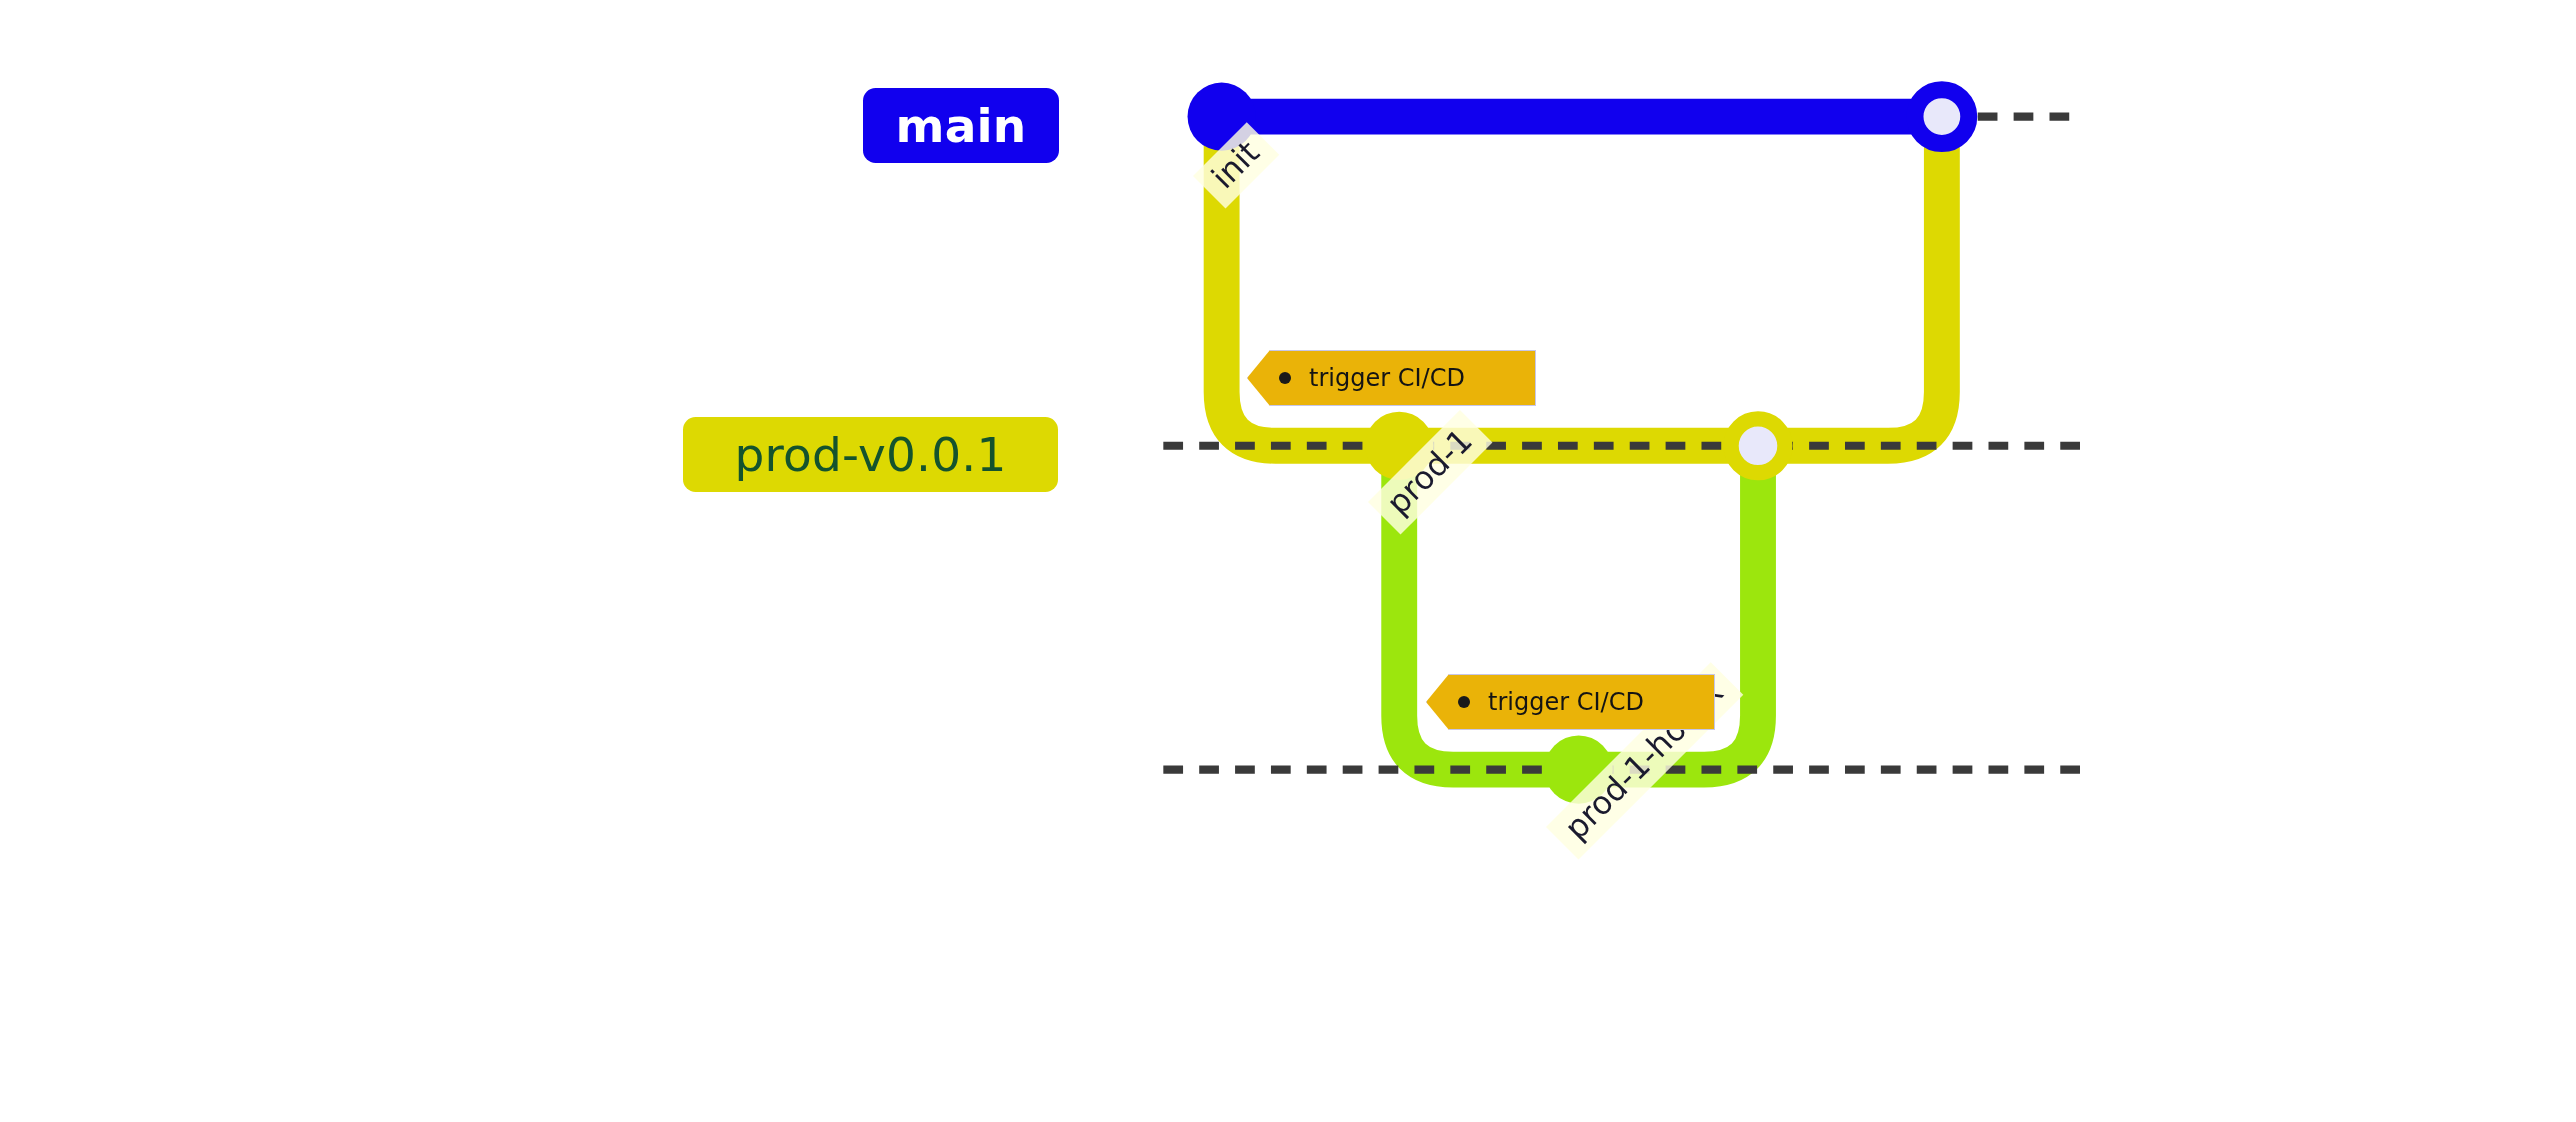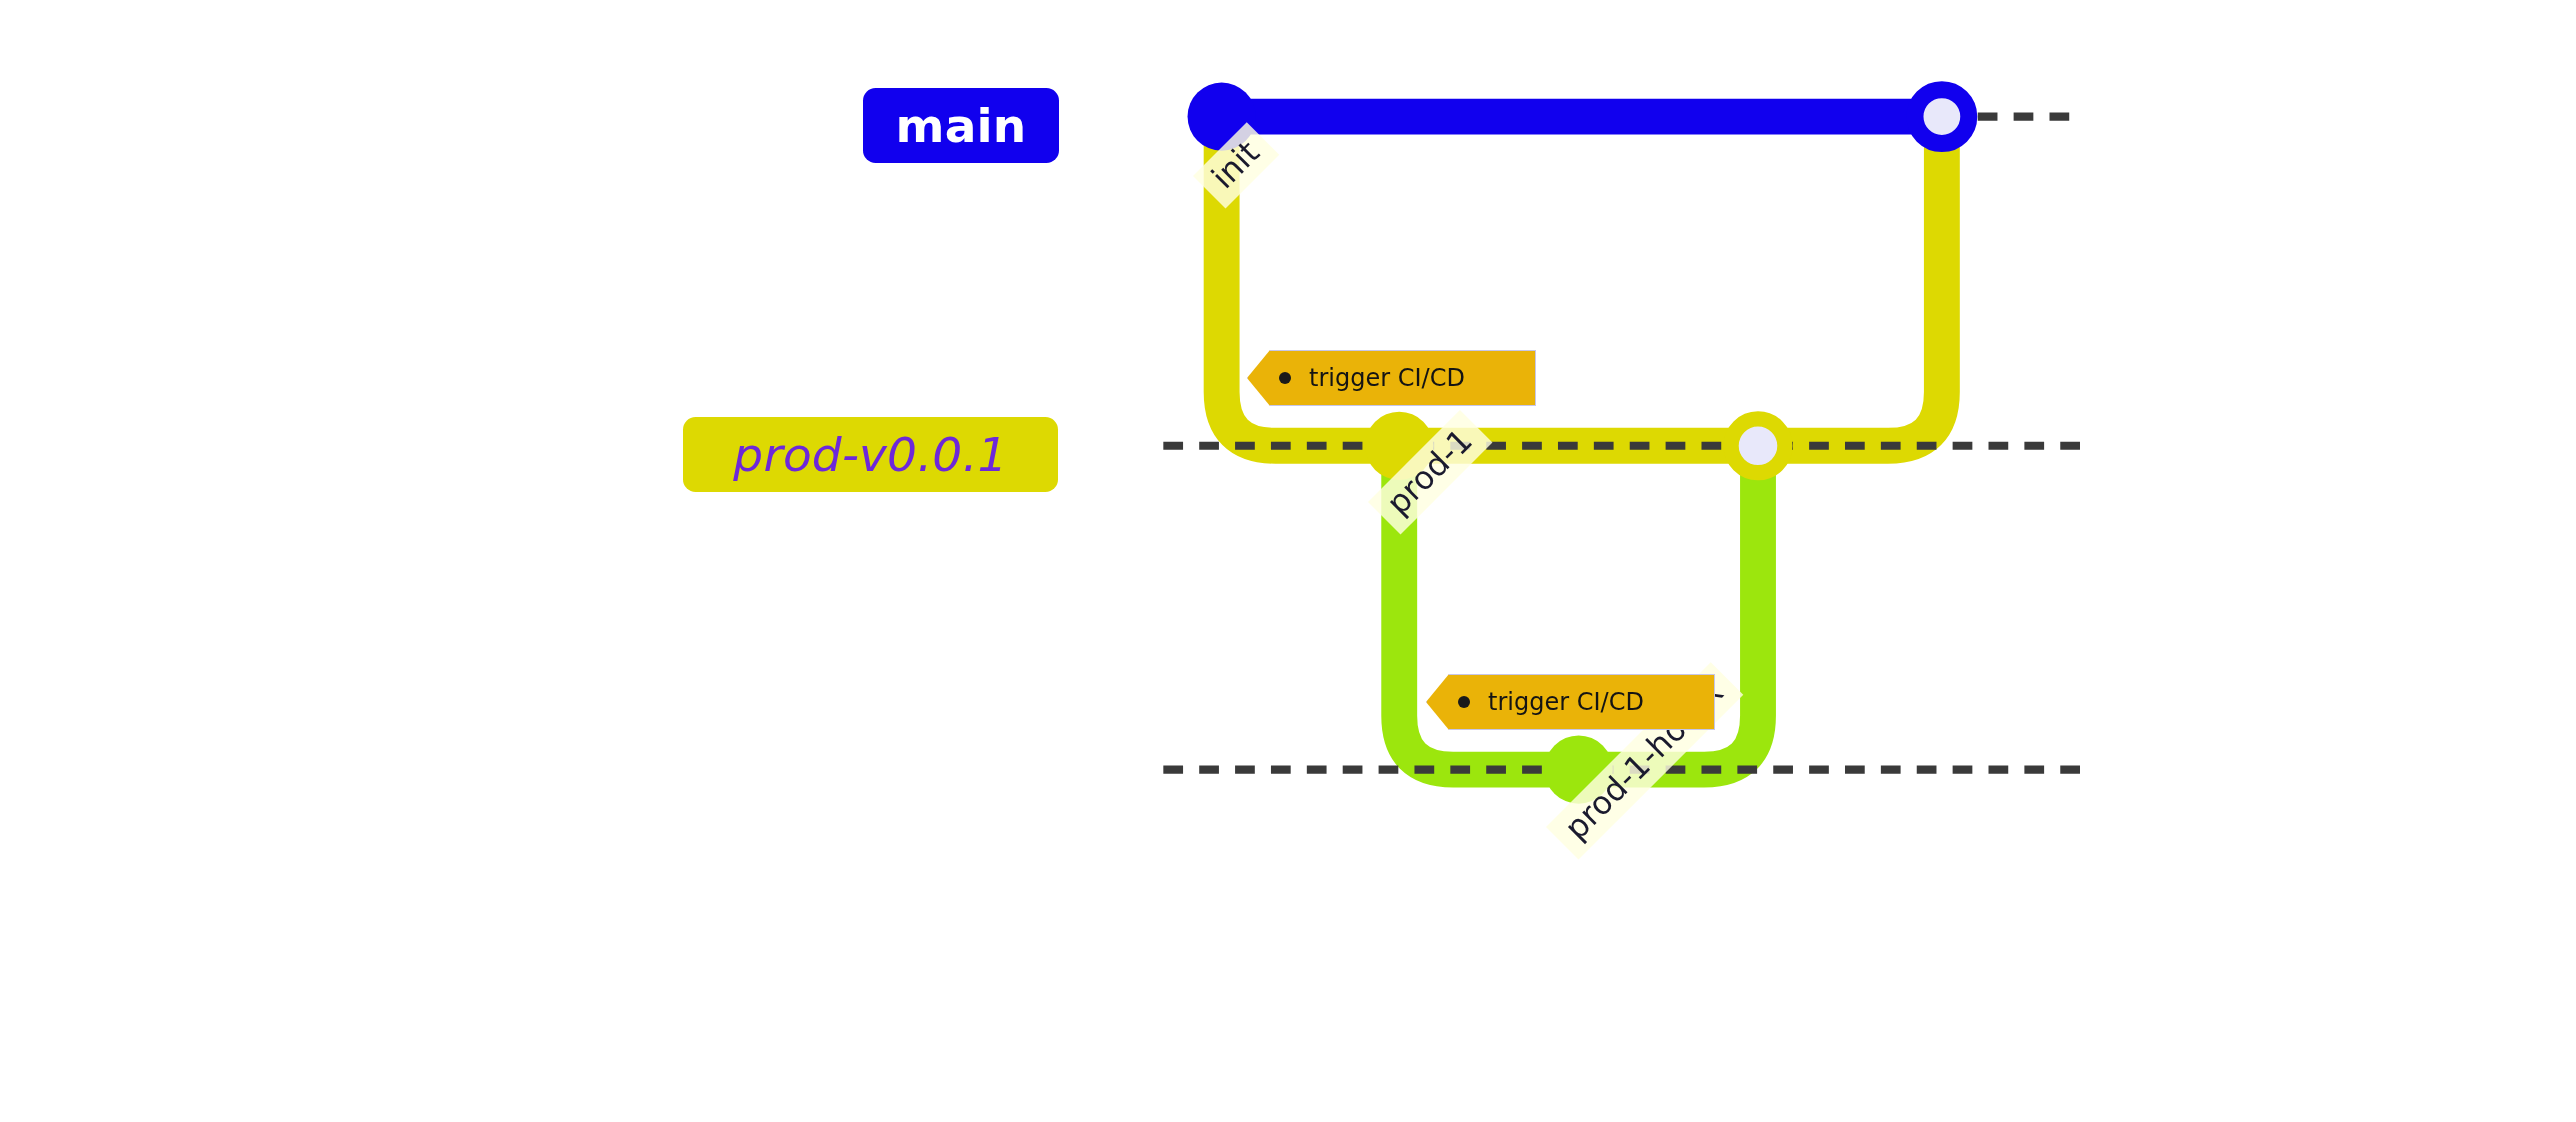--- a/index.html
+++ b/index.html
@@ -47,24 +47,23 @@
     color: #ffffff;
     font-size: 47px;
     font-weight: 700;
   }
   .branch-badge-prod {
     left: 683px;
     top: 417px;
     width: 375px;
     height: 75px;
     background: #ddd902;
-    color: #6d28d9;
+    color: #14532d;
     font-size: 47px;
     font-weight: 400;
-    font-style: italic;
   }
   .branch-badge-hotfix {
     left: 500px;
     top: 741px;
     width: 558px;
     height: 75px;
     background: #9ce60d;
     color: #0a0a0a;
     font-size: 47px;
     font-weight: 400;

